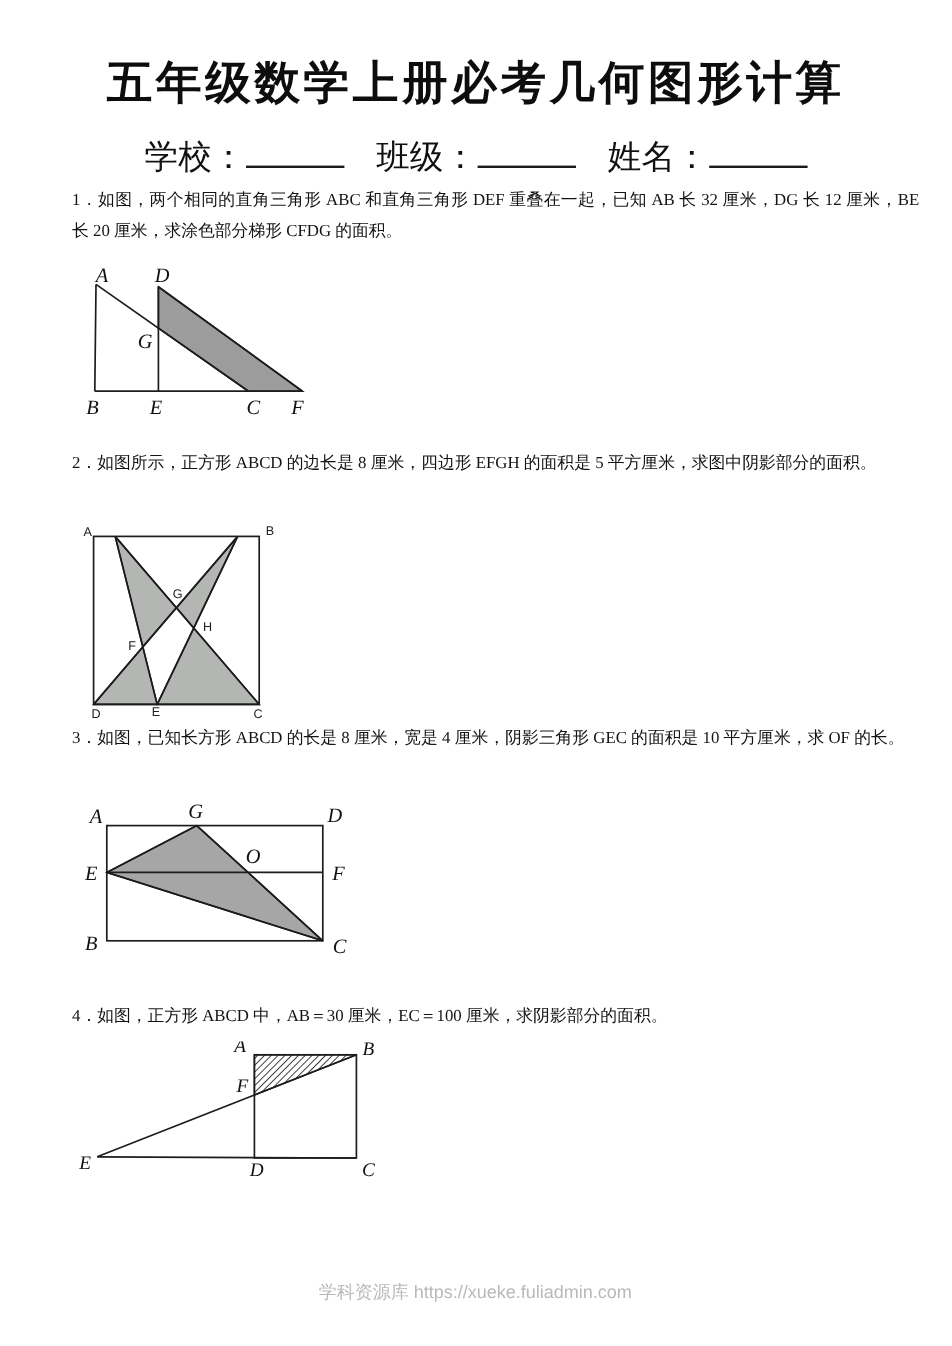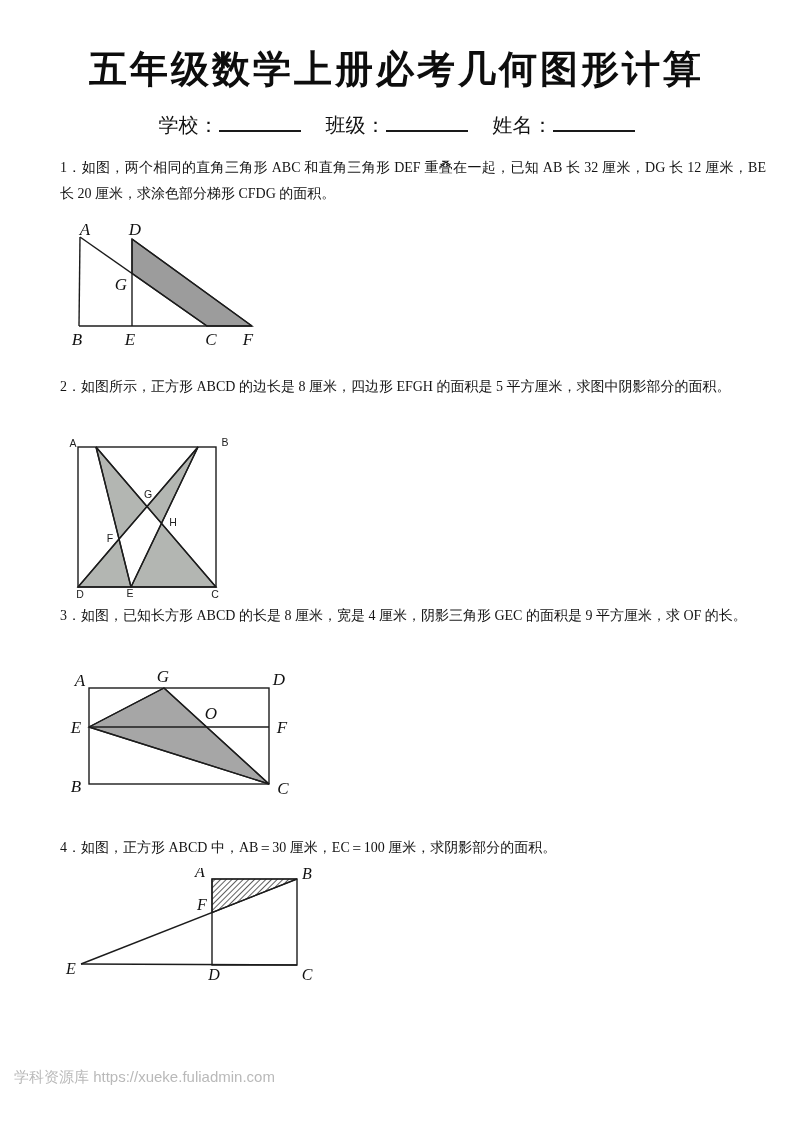--- a/index.html
+++ b/index.html
@@ -8,21 +8,21 @@
     margin:0 auto;overflow:hidden;
     font-family:"Liberation Serif", serif;color:#1a1a1a;
   }
   .title{
     position:absolute;top:44px;left:0;right:0;text-align:center;
     font-family:"Liberation Sans", sans-serif;font-weight:700;
     font-size:38px;letter-spacing:3px;color:#0d0d0d;white-space:nowrap;
   }
   .school-line{
     position:absolute;top:112px;left:0;right:0;text-align:center;
-    font-size:20px;color:#111;
+    font-size:28px;color:#111;
   }
   .school-line .fgroup{display:inline-block;margin:0 10px;}
   .school-line .blank{
     display:inline-block;width:82px;height:18px;
     border-bottom:2px solid #1a1a1a;vertical-align:baseline;
   }
   .prob{
     position:absolute;left:46px;width:706px;margin:0;
     font-size:14px;line-height:26px;text-align:justify;color:#141414;
   }
@@ -33,21 +33,21 @@
   .lbl-serif{
     font-family:"Liberation Serif", serif;font-style:italic;
     font-size:17px;fill:#111;text-anchor:middle;
   }
   .lbl-serif.sm{font-size:16px;}
   .lbl-sans{
     font-family:"Liberation Sans", sans-serif;font-size:10.5px;
     fill:#222;text-anchor:middle;
   }
   .footer{
-    position:absolute;top:1068px;left:0;right:1px;text-align:left;
+    position:absolute;top:1068px;left:0;right:1px;text-align:center;
     font-family:"Liberation Sans", sans-serif;font-size:15px;color:#b9b9b9;
   }
 </style>
 </head>
 <body>
 
 <div id="page">
 
   <div class="title">五年级数学上册必考几何图形计算</div>
 
@@ -90,21 +90,21 @@
     <text class="lbl-sans" x="4" y="9">A</text>
     <text class="lbl-sans" x="156" y="8">B</text>
     <text class="lbl-sans" x="79" y="60">G</text>
     <text class="lbl-sans" x="104" y="88">H</text>
     <text class="lbl-sans" x="41" y="104">F</text>
     <text class="lbl-sans" x="11" y="160">D</text>
     <text class="lbl-sans" x="61" y="159">E</text>
     <text class="lbl-sans" x="146" y="160">C</text>
   </svg>
 
-  <p class="prob p3">3．如图，已知长方形 ABCD 的长是 8 厘米，宽是 4 厘米，阴影三角形 GEC 的面积是 9 平方厘米，求 OF 的长。</p>
+  <p class="prob p3">3．如图，已知长方形 ABCD 的长是 8 厘米，宽是 4 厘米，阴影三角形 GEC 的面积是 10 平方厘米，求 OF 的长。</p>
 
   <svg class="fig" style="left:52px;top:666px" width="235" height="138" viewBox="0 0 235 138">
     <polygon class="shade" points="23,61 98,22 203,118" fill="#a6a6a6"></polygon>
     <rect x="23" y="22" width="180" height="96"></rect>
     <line x1="23" y1="61" x2="203" y2="61"></line>
     <line x1="23" y1="61" x2="98" y2="22"></line>
     <line x1="98" y1="22" x2="203" y2="118"></line>
     <line x1="23" y1="61" x2="203" y2="118"></line>
     <text class="lbl-serif" x="14" y="20">A</text>
     <text class="lbl-serif" x="97" y="16">G</text>

